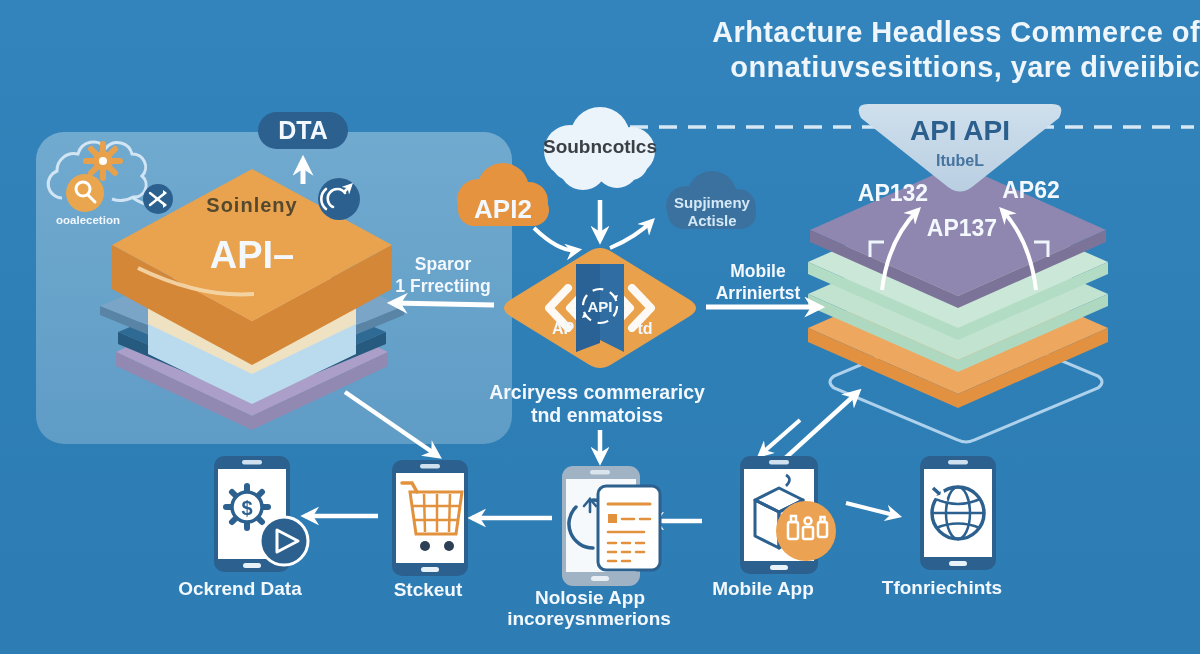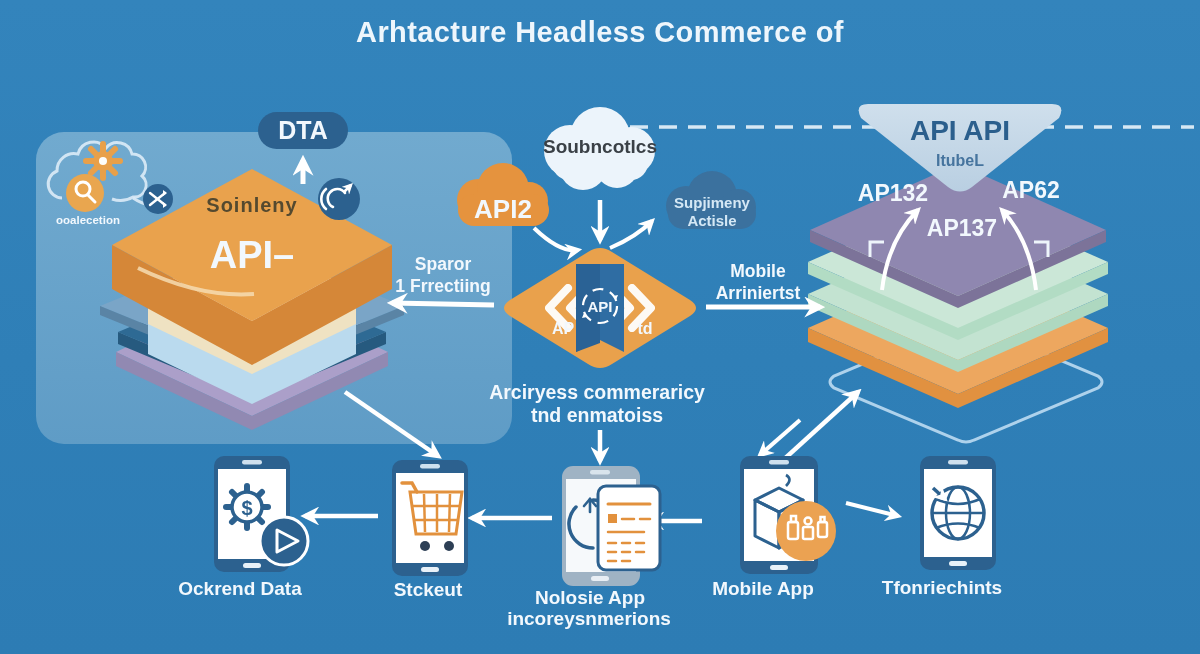--- a/index.html
+++ b/index.html
@@ -1,20 +1,20 @@
 <!DOCTYPE html>
 <html><head>
 <meta charset="utf-8">
 <style>
   html,body{margin:0;padding:0;background:#1f5c88;}
   .stage{position:relative;width:1200px;height:654px;overflow:hidden;
          background:linear-gradient(180deg,#3384bc 0%,#2f7fb7 55%,#2d7cb4 100%);
          font-family:"Liberation Sans",sans-serif;}
   .stage svg{position:absolute;left:0;top:0;}
-  .title{position:absolute;top:15px;left:0;right:0;text-align:center;
+  .title{position:absolute;top:15px;left:0;right:0;text-align:right;
          color:#eef6fc;font-weight:bold;font-size:29px;line-height:1.22;letter-spacing:.4px;}
   text{font-family:"Liberation Sans",sans-serif;font-weight:bold;}
   .tw{fill:#f2f8fd;}
   .small-note{font-size:17.5px;}
   .mid-note{font-size:19.5px;}
   .phone-label{font-size:19px;}
 </style>
 </head>
 <body>
 
@@ -324,14 +324,15 @@
     <text class="tw phone-label" x="240" y="595" text-anchor="middle">Ockrend Data</text>
     <text class="tw phone-label" x="428" y="596" text-anchor="middle">Stckeut</text>
     <text class="tw phone-label" x="590" y="604" text-anchor="middle">Nolosie App</text>
     <text class="tw phone-label" x="589" y="625" text-anchor="middle">incoreysnmerions</text>
     <text class="tw phone-label" x="763" y="595" text-anchor="middle">Mobile App</text>
     <text class="tw phone-label" x="942" y="594" text-anchor="middle">Tfonriechints</text>
   </svg>
 
   <div class="title">
     <div>Arhtacture Headless Commerce of</div>
+    <div>onnatiuvsesittions, yare diveiibic</div>
   </div>
 </div>
 
 </body></html>

